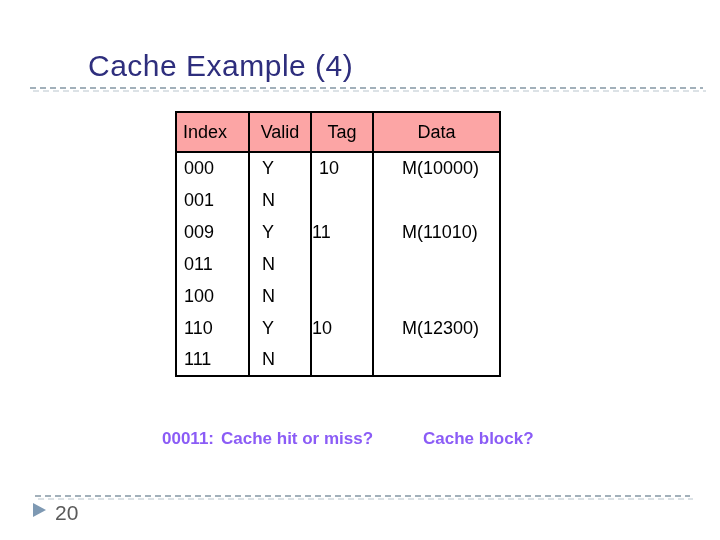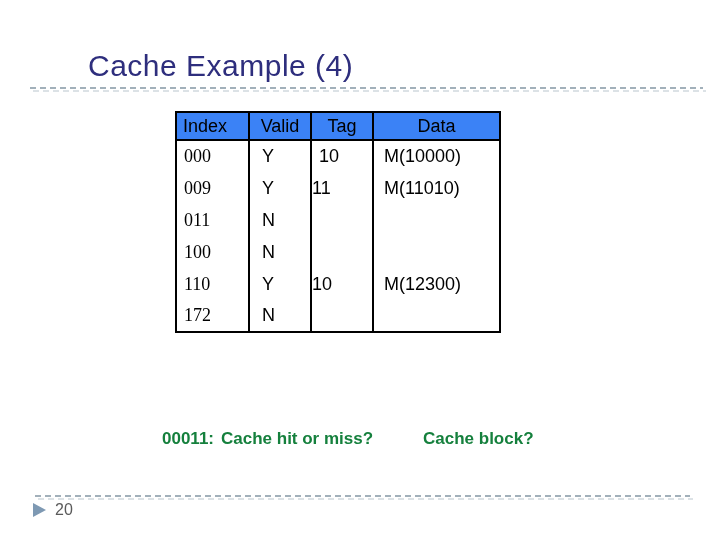--- a/index.html
+++ b/index.html
@@ -51,60 +51,60 @@
     border:2px solid #000;
   }
   .cache-table th, .cache-table td {
     border-left:2px solid #000;
     border-right:2px solid #000;
     font-weight:400;
     white-space:nowrap;
     overflow:hidden;
   }
   .cache-table thead th {
-    background:#3b82f6;
+    background:#fca5a5;
     border-bottom:2px solid #000;
-    height:28px;
+    height:40px;
     text-align:center;
     vertical-align:middle;
   }
   .cache-table thead th.h-index { text-align:left; padding-left:6px; }
   .cache-table tbody td { height:32px; vertical-align:middle; text-align:left; }
-  .c-index { padding-left:7px;font-family:Liberation Serif, serif; }
+  .c-index { padding-left:7px; }
   .c-valid { padding-left:12px; }
   .c-tag   { }
   .cache-table tbody tr:first-child .c-tag { padding-left:7px; }
-  .c-data  { padding-left:10px; }
+  .c-data  { padding-left:28px; }
 
   
   .question span {
     position:absolute;
     top:429px;
     font-size:17px;
     font-weight:700;
-    color:#15803d;
+    color:#8b5cf6;
     white-space:nowrap;
   }
   .q-addr  { left:162px; }
   .q-hit   { left:221px; }
   .q-block { left:423px;text-align:right; }
 
   
   .tri {
     position:absolute;
     left:33px; top:503px;
     width:0; height:0;
     border-left:13px solid #7E99B3;
     border-top:7px solid transparent;
     border-bottom:7px solid transparent;
   }
   .pagenum {
     position:absolute;
     left:55px; top:501px;
-    font-size:16px;
+    font-size:21px;
     color:#5A5A5A;
   }
 </style>
 </head>
 <body>
 
 <div class="slide">
 
   <h1 class="title">Cache Example (4)</h1>
 
@@ -126,20 +126,26 @@
       </tr>
     </thead>
     <tbody>
       <tr>
         <td class="c-index">000</td>
         <td class="c-valid">Y</td>
         <td class="c-tag">10</td>
         <td class="c-data">M(10000)</td>
       </tr>
       <tr>
+        <td class="c-index">001</td>
+        <td class="c-valid">N</td>
+        <td class="c-tag"></td>
+        <td class="c-data"></td>
+      </tr>
+      <tr>
         <td class="c-index">009</td>
         <td class="c-valid">Y</td>
         <td class="c-tag">11</td>
         <td class="c-data">M(11010)</td>
       </tr>
       <tr>
         <td class="c-index">011</td>
         <td class="c-valid">N</td>
         <td class="c-tag"></td>
         <td class="c-data"></td>
@@ -150,21 +156,21 @@
         <td class="c-tag"></td>
         <td class="c-data"></td>
       </tr>
       <tr>
         <td class="c-index">110</td>
         <td class="c-valid">Y</td>
         <td class="c-tag">10</td>
         <td class="c-data">M(12300)</td>
       </tr>
       <tr>
-        <td class="c-index">172</td>
+        <td class="c-index">111</td>
         <td class="c-valid">N</td>
         <td class="c-tag"></td>
         <td class="c-data"></td>
       </tr>
     </tbody>
   </table>
 
   <div class="question">
     <span class="q-addr">00011:</span>
     <span class="q-hit">Cache hit or miss?</span>

